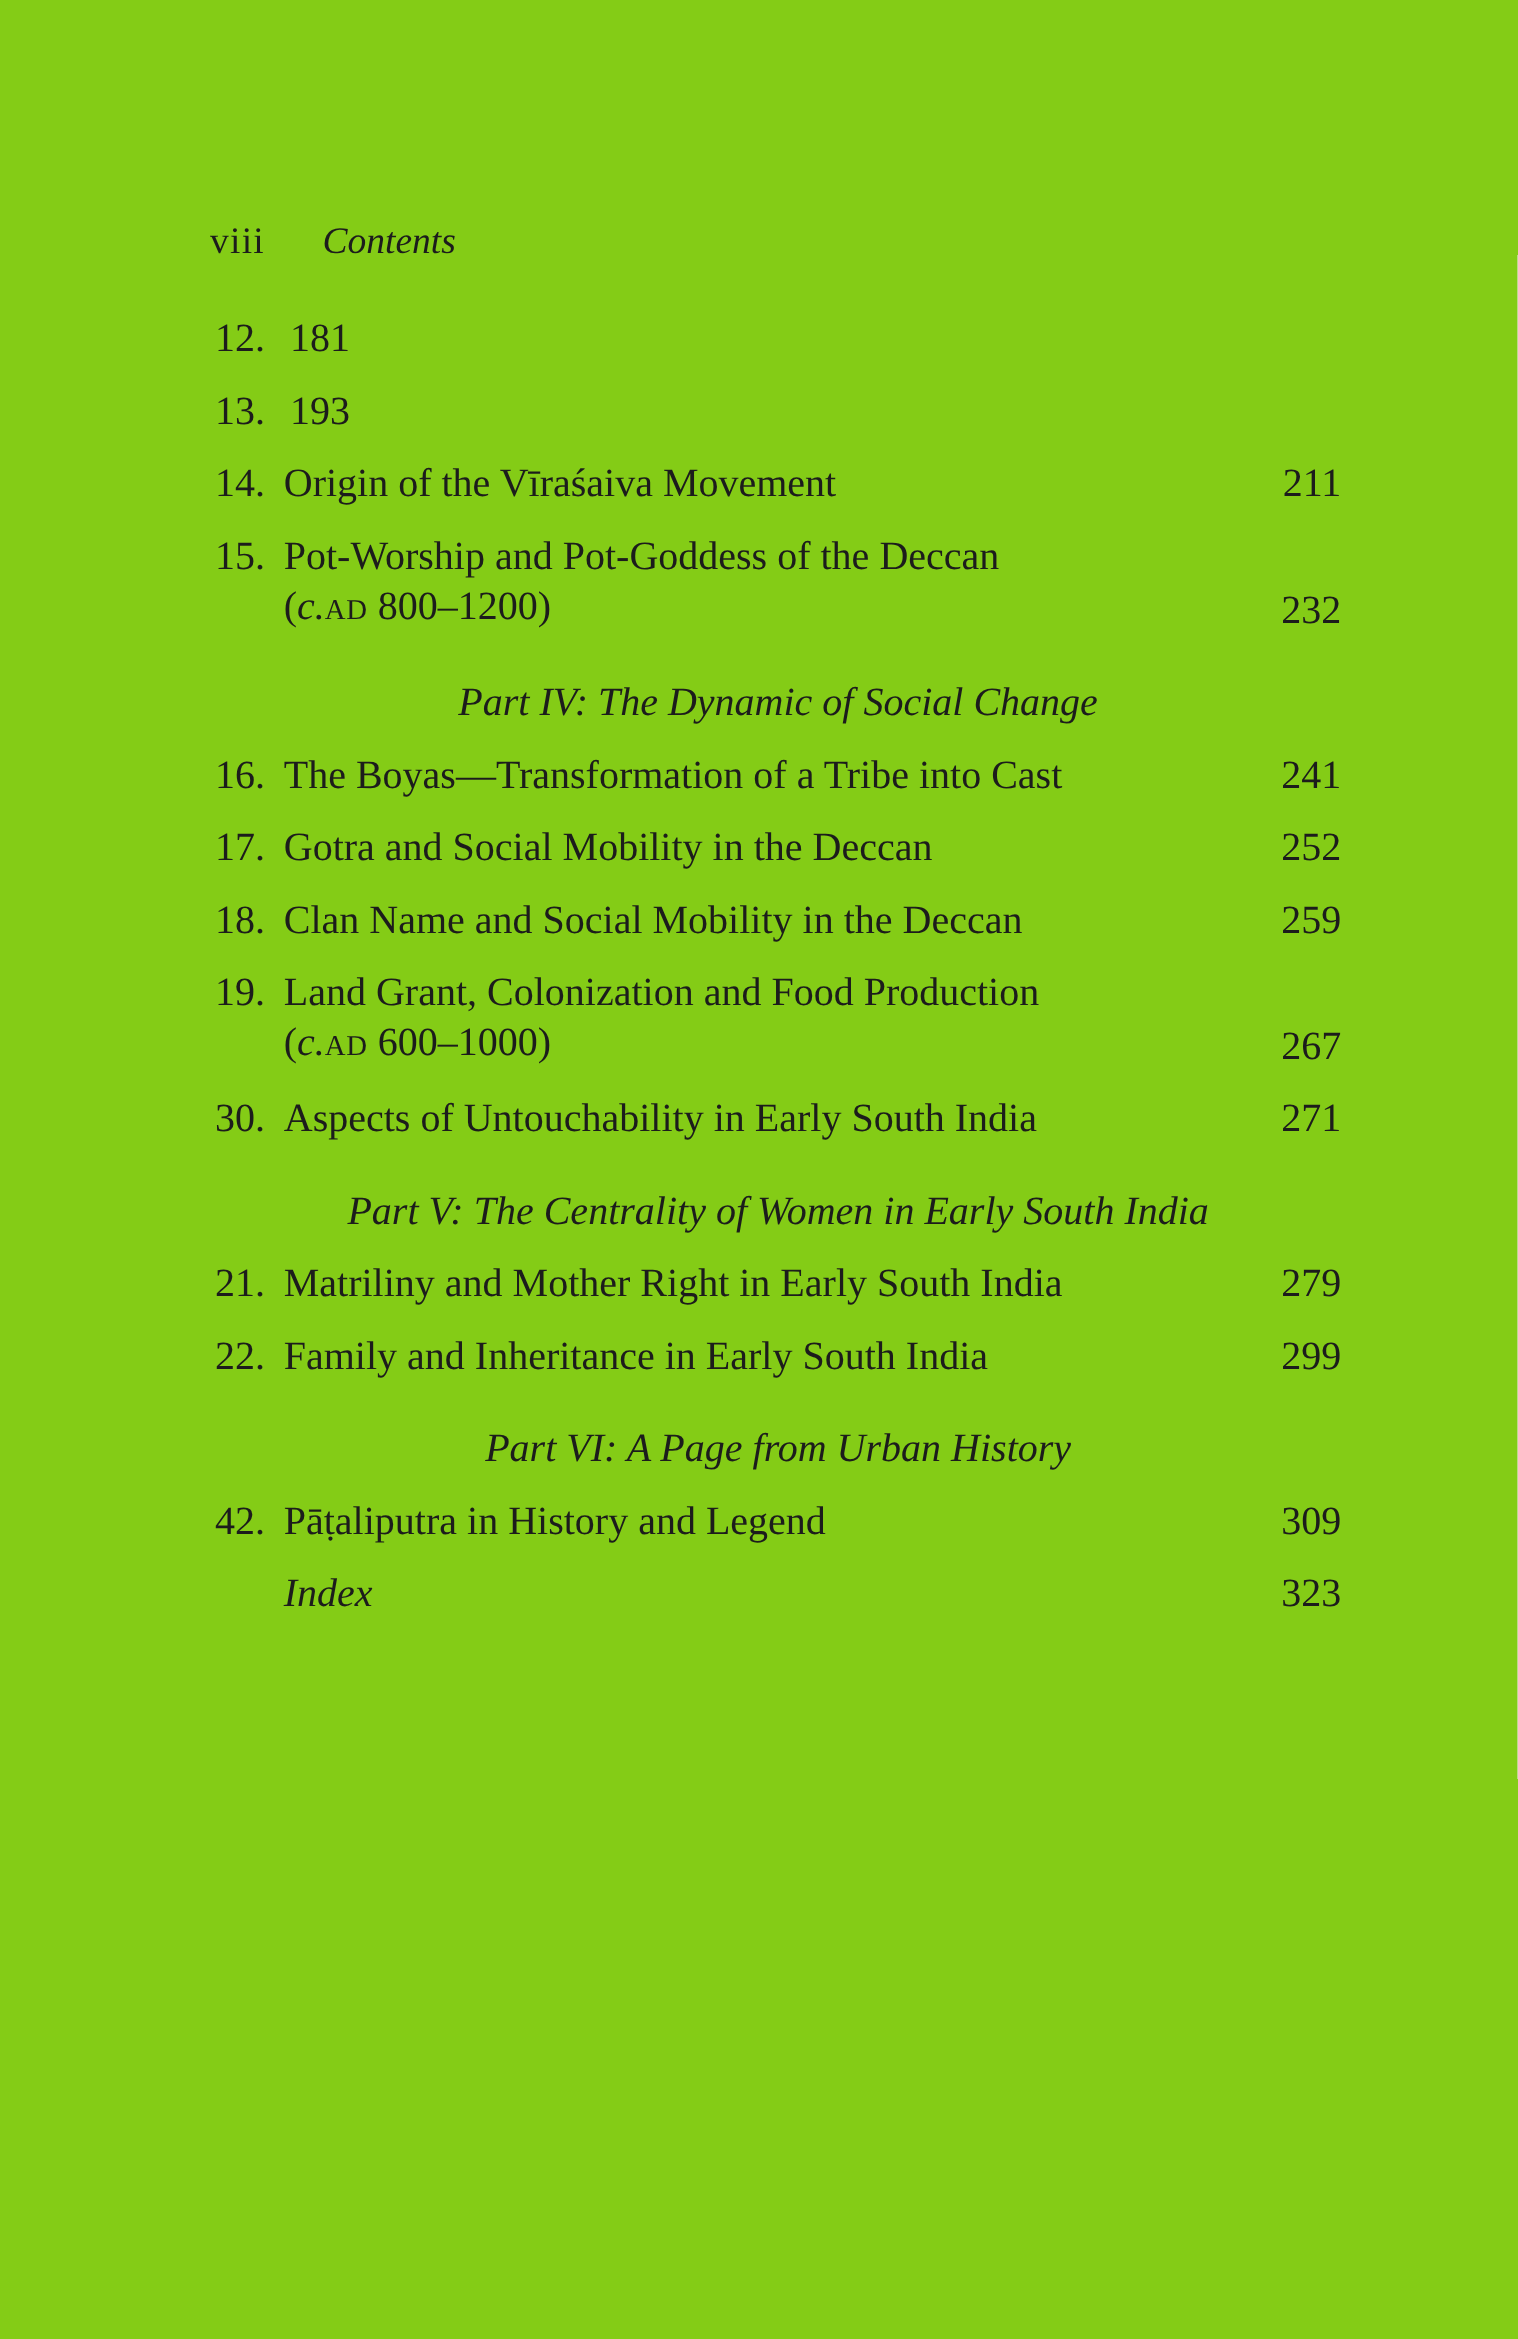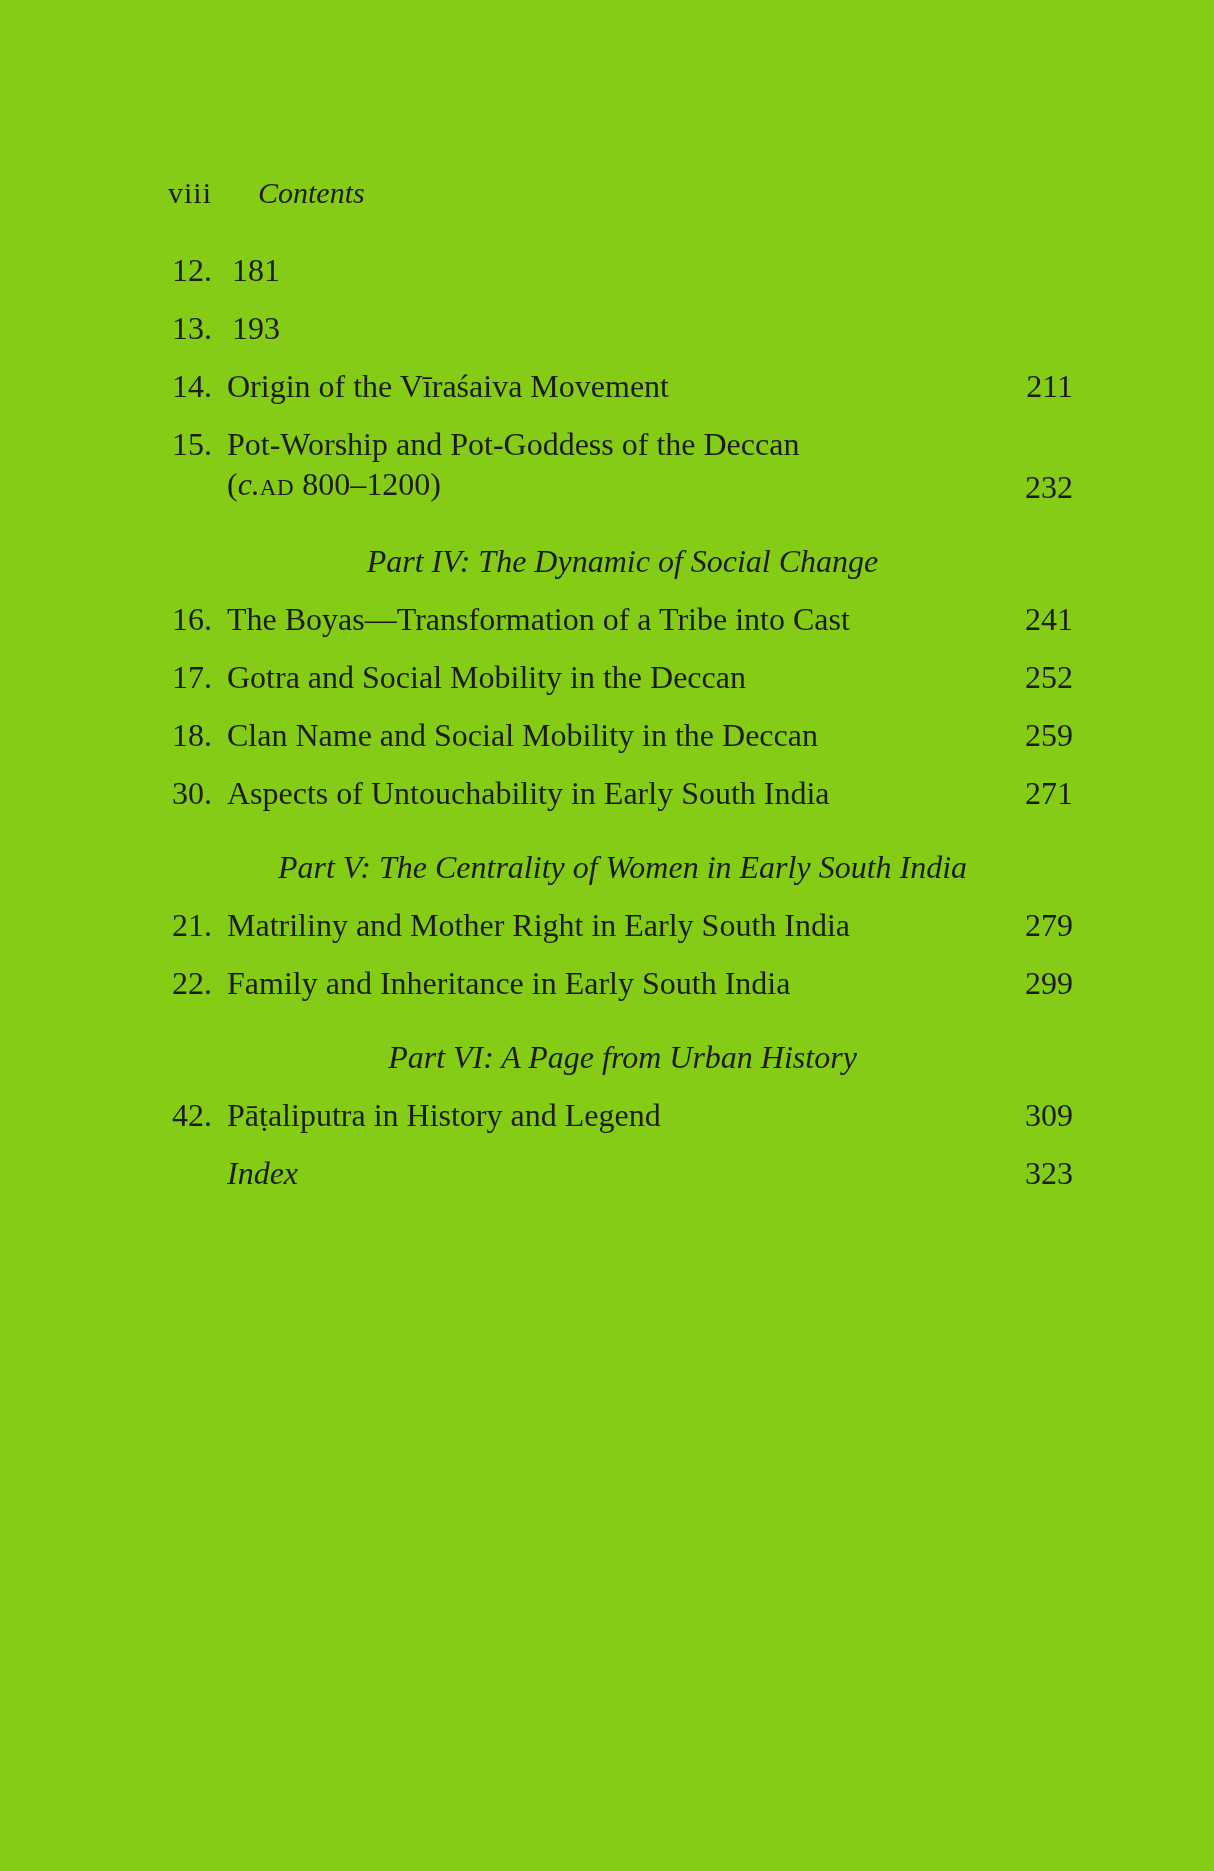--- a/index.html
+++ b/index.html
@@ -113,20 +113,28 @@
         <span class="pg">252</span>
       </div>
       <div class="row">
         <span class="num">18.</span>
         <span class="titles">
           <span class="line"><span>Clan Name and Social Mobility in the Deccan</span></span>
         </span>
         <span class="pg">259</span>
       </div>
       <div class="row">
+        <span class="num">19.</span>
+        <span class="titles">
+          <span class="line"><span>Land Grant, Colonization and Food Production</span></span>
+          <span class="line"><span>(</span><span class="it">c.</span><span class="sc">AD</span><span> 600–1000)</span></span>
+        </span>
+        <span class="pg">267</span>
+      </div>
+      <div class="row">
         <span class="num">30.</span>
         <span class="titles">
           <span class="line"><span>Aspects of Untouchability in Early South India</span></span>
         </span>
         <span class="pg">271</span>
       </div>
       <div class="part-row">Part V: The Centrality of Women in Early South India</div>
       <div class="row">
         <span class="num">21.</span>
         <span class="titles">

